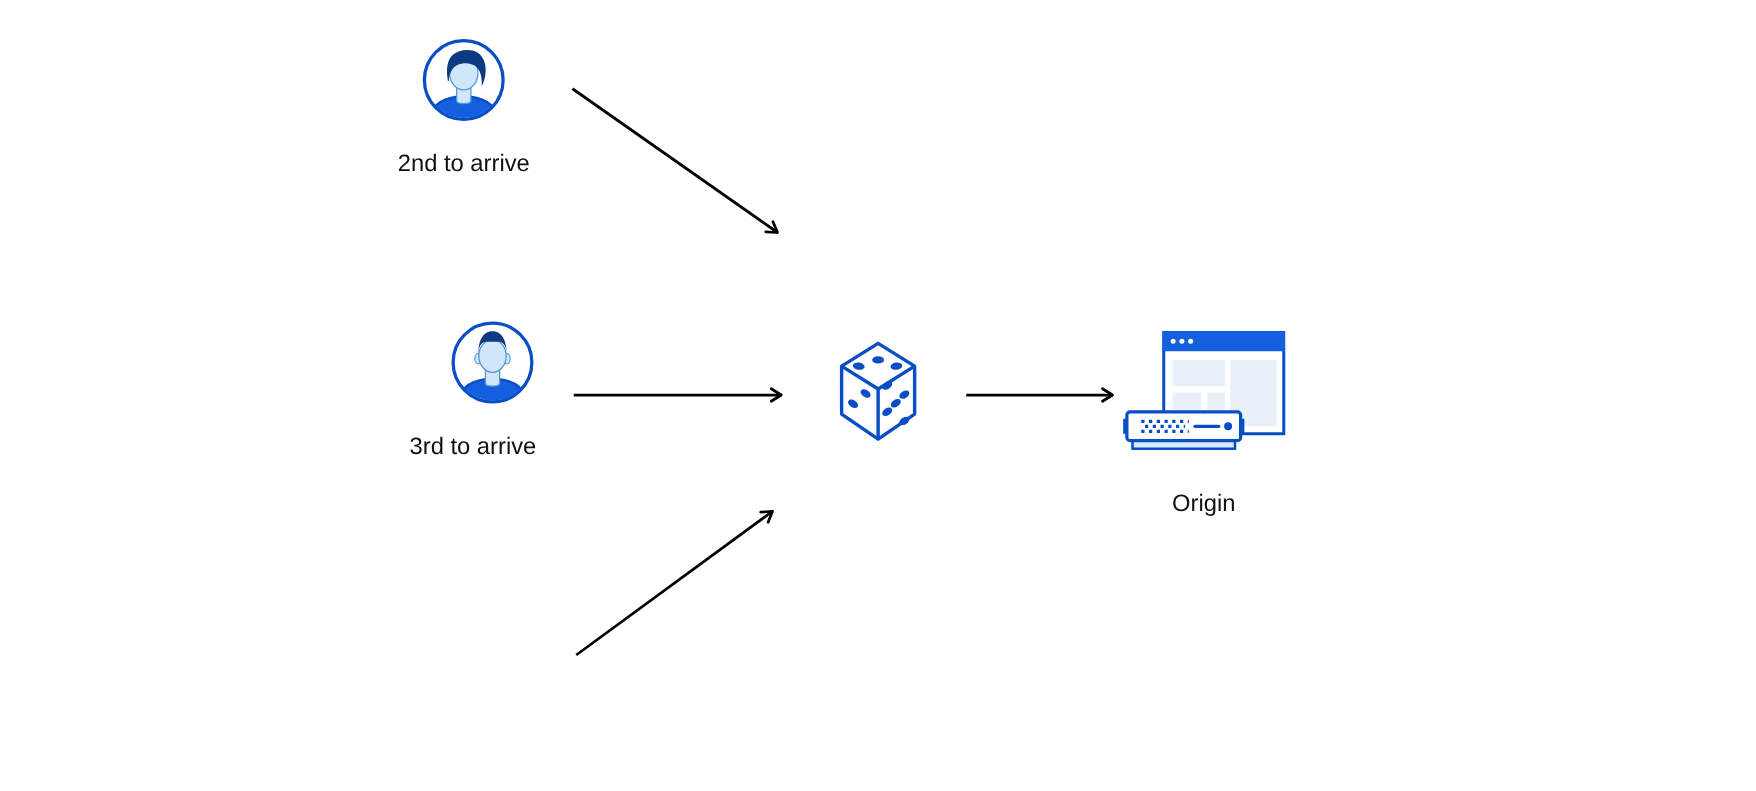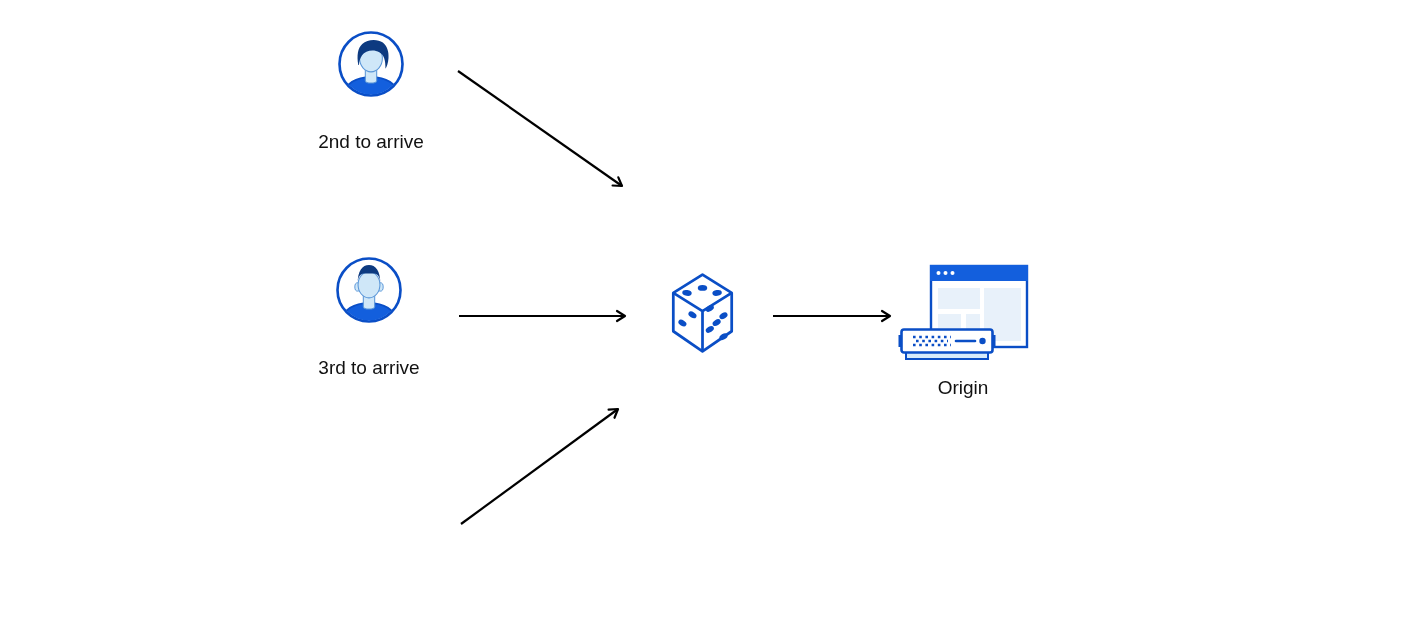--- a/index.html
+++ b/index.html
@@ -17,33 +17,33 @@
     width: 1405px; height: 633px;
     pointer-events: none;
   }
   .node {
     position: absolute;
     display: flex;
     flex-direction: column;
     align-items: center;
   }
   .node-label {
-    margin-top: 33px;
+    margin-top: 23px;
     font-size: 19px;
     line-height: 1.1;
     color: #111111;
     white-space: nowrap;
     text-align: center;
   }
   #node-visitor-second { left: 311px; top: 29px;  width: 120px; }
-  #node-visitor-third  { left: 309px; top: 255px; width: 120px; }
+  #node-visitor-third  { left: 309px; top: 255px; width: 120px; align-items: flex-end; }
   #node-visitor-first  { left: 311px; top: 483px; width: 120px; }
   #node-dice           { left: 666px; top: 271px; width: 73px;  }
   #node-origin         { left: 897px; top: 263px; width: 132px; }
-  #node-origin .node-label { margin-top: 15px; }
+  #node-origin .node-label { margin-top: 31px; }
   .icon-svg { display: block; }
 </style>
 </head>
 <body>
 
 <div class="canvas">
 
   <svg class="arrows-layer" viewBox="0 0 1405 633">
     <defs>
       <marker id="ah" viewBox="0 0 14 14" markerWidth="14" markerHeight="14" refX="11" refY="7" orient="auto" markerUnits="userSpaceOnUse">

